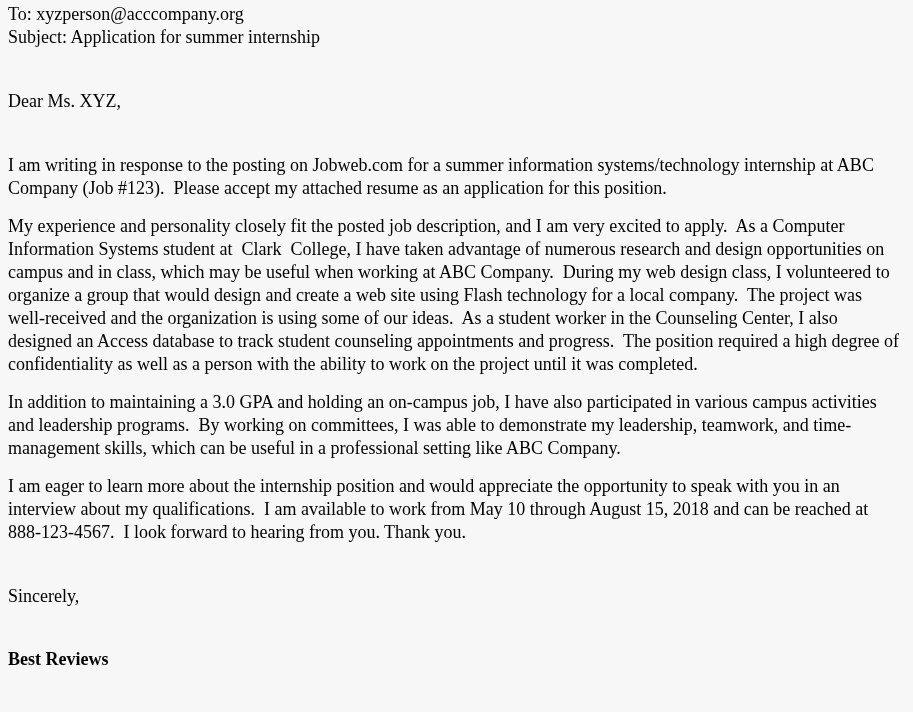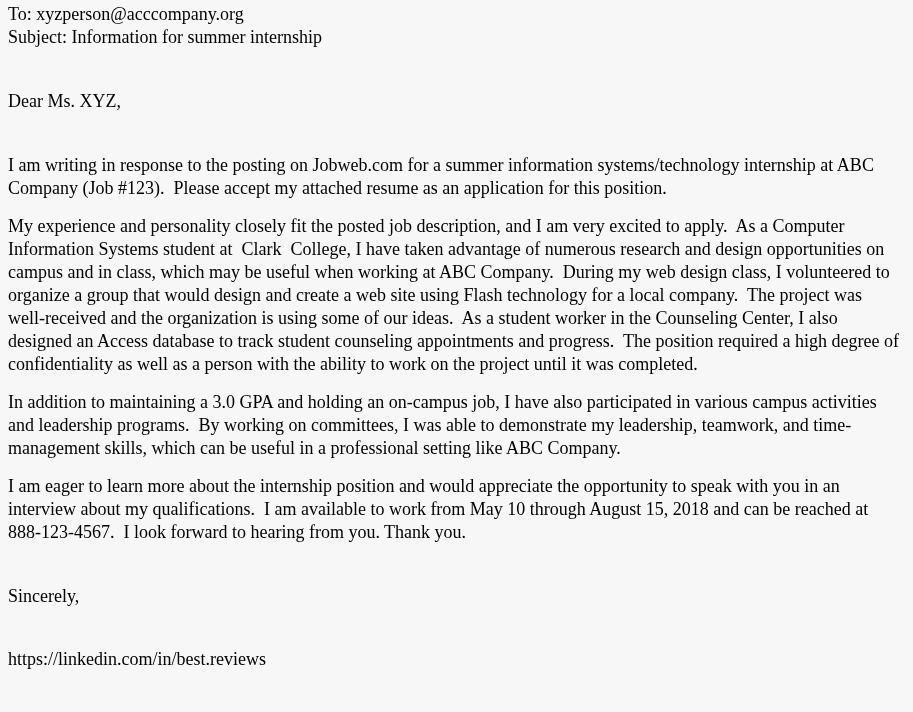--- a/index.html
+++ b/index.html
@@ -41,28 +41,28 @@
   .sig-name {
     font-weight: bold;
   }
 </style>
 </head>
 <body>
 
 <div class="doc">
 
   <div class="header-line">To: xyzperson@acccompany.org</div>
-  <div class="header-line">Subject: Information for summer internship</div>
+  <div class="header-line">Subject: Application for summer internship</div>
 
   <p class="greeting">Dear Ms. XYZ,</p>
 
   <p class="para">I am writing in response to the posting on Jobweb.com for a summer information systems/technology internship at ABC Company (Job #123).  Please accept my attached resume as an application for this position.</p>
   <p class="para">My experience and personality closely fit the posted job description, and I am very excited to apply.  As a Computer Information Systems student at  Clark  College, I have taken advantage of numerous research and design opportunities on campus and in class, which may be useful when working at ABC Company.  During my web design class, I volunteered to organize a group that would design and create a web site using Flash technology for a local company.  The project was well-received and the organization is using some of our ideas.  As a student worker in the Counseling Center, I also designed an Access database to track student counseling appointments and progress.  The position required a high degree of confidentiality as well as a person with the ability to work on the project until it was completed.</p>
   <p class="para">In addition to maintaining a 3.0 GPA and holding an on-campus job, I have also participated in various campus activities and leadership programs.  By working on committees, I was able to demonstrate my leadership, teamwork, and time-management skills, which can be useful in a professional setting like ABC Company.</p>
   <p class="para">I am eager to learn more about the internship position and would appreciate the opportunity to speak with you in an interview about my qualifications.  I am available to work from May 10 through August 15, 2018 and can be reached at 888-123-4567.  I look forward to hearing from you. Thank you.</p>
 
   <p class="closing">Sincerely,</p>
 
   <div class="signature">
-    <div class="sig-line">https://linkedin.com/in/best.reviews</div>
+    <div class="sig-line sig-name">Best Reviews</div>
   </div>
 
 </div>
 
 </body></html>

